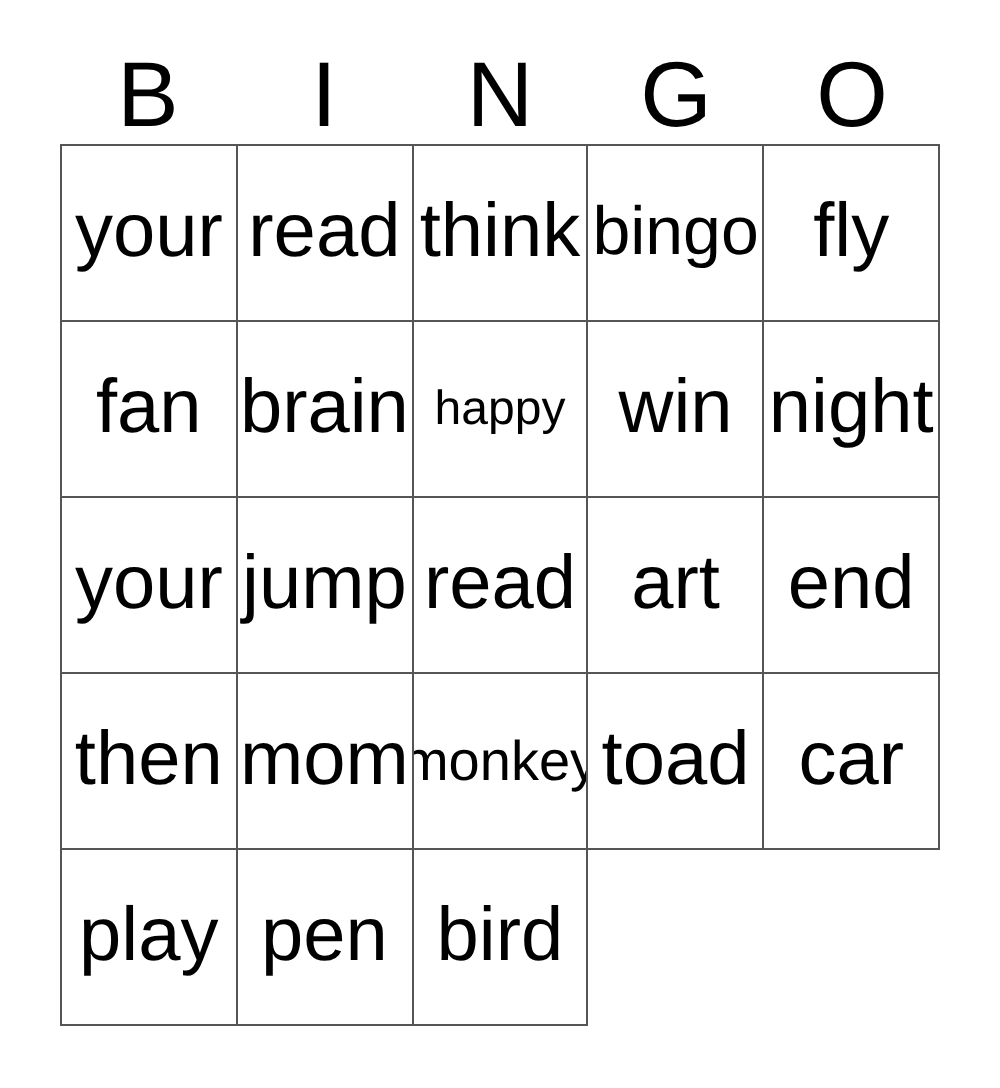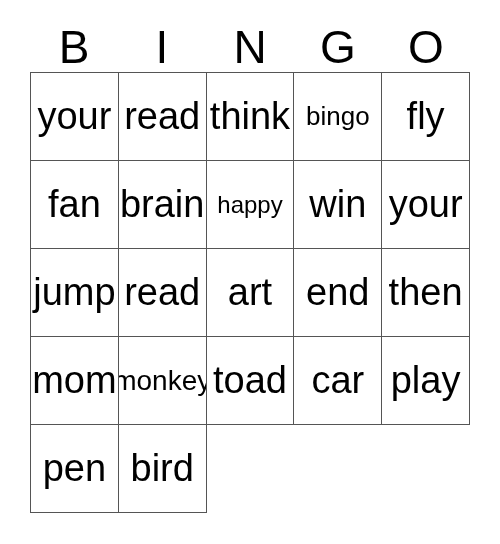--- a/index.html
+++ b/index.html
@@ -75,21 +75,21 @@
   .cell-text {
     font-family: "Liberation Sans", sans-serif;
     font-size: 38px;
     font-weight: 400;
     color: #000000;
     line-height: 1.05;
     white-space: nowrap;
     text-align: center;
   }
   
-  .cell-text.fit-sm  { font-size: 26px; }
+  .cell-text.fit-sm  { font-size: 34px; }
   .cell-text.fit-xs  { font-size: 24px; }
   .cell-text.fit-xxs { font-size: 28px; }
 </style>
 </head>
 <body>
 
 <div id="bingo-card">
 
   <div id="header-row">
       <div class="header-cell">
@@ -131,20 +131,23 @@
       <div class="cell">
         <span class="cell-text">brain</span>
       </div>
       <div class="cell">
         <span class="cell-text fit-xs">happy</span>
       </div>
       <div class="cell">
         <span class="cell-text">win</span>
       </div>
       <div class="cell">
+        <span class="cell-text">night</span>
+      </div>
+      <div class="cell">
         <span class="cell-text">your</span>
       </div>
       <div class="cell">
         <span class="cell-text">jump</span>
       </div>
       <div class="cell">
         <span class="cell-text">read</span>
       </div>
       <div class="cell">
         <span class="cell-text">art</span>

